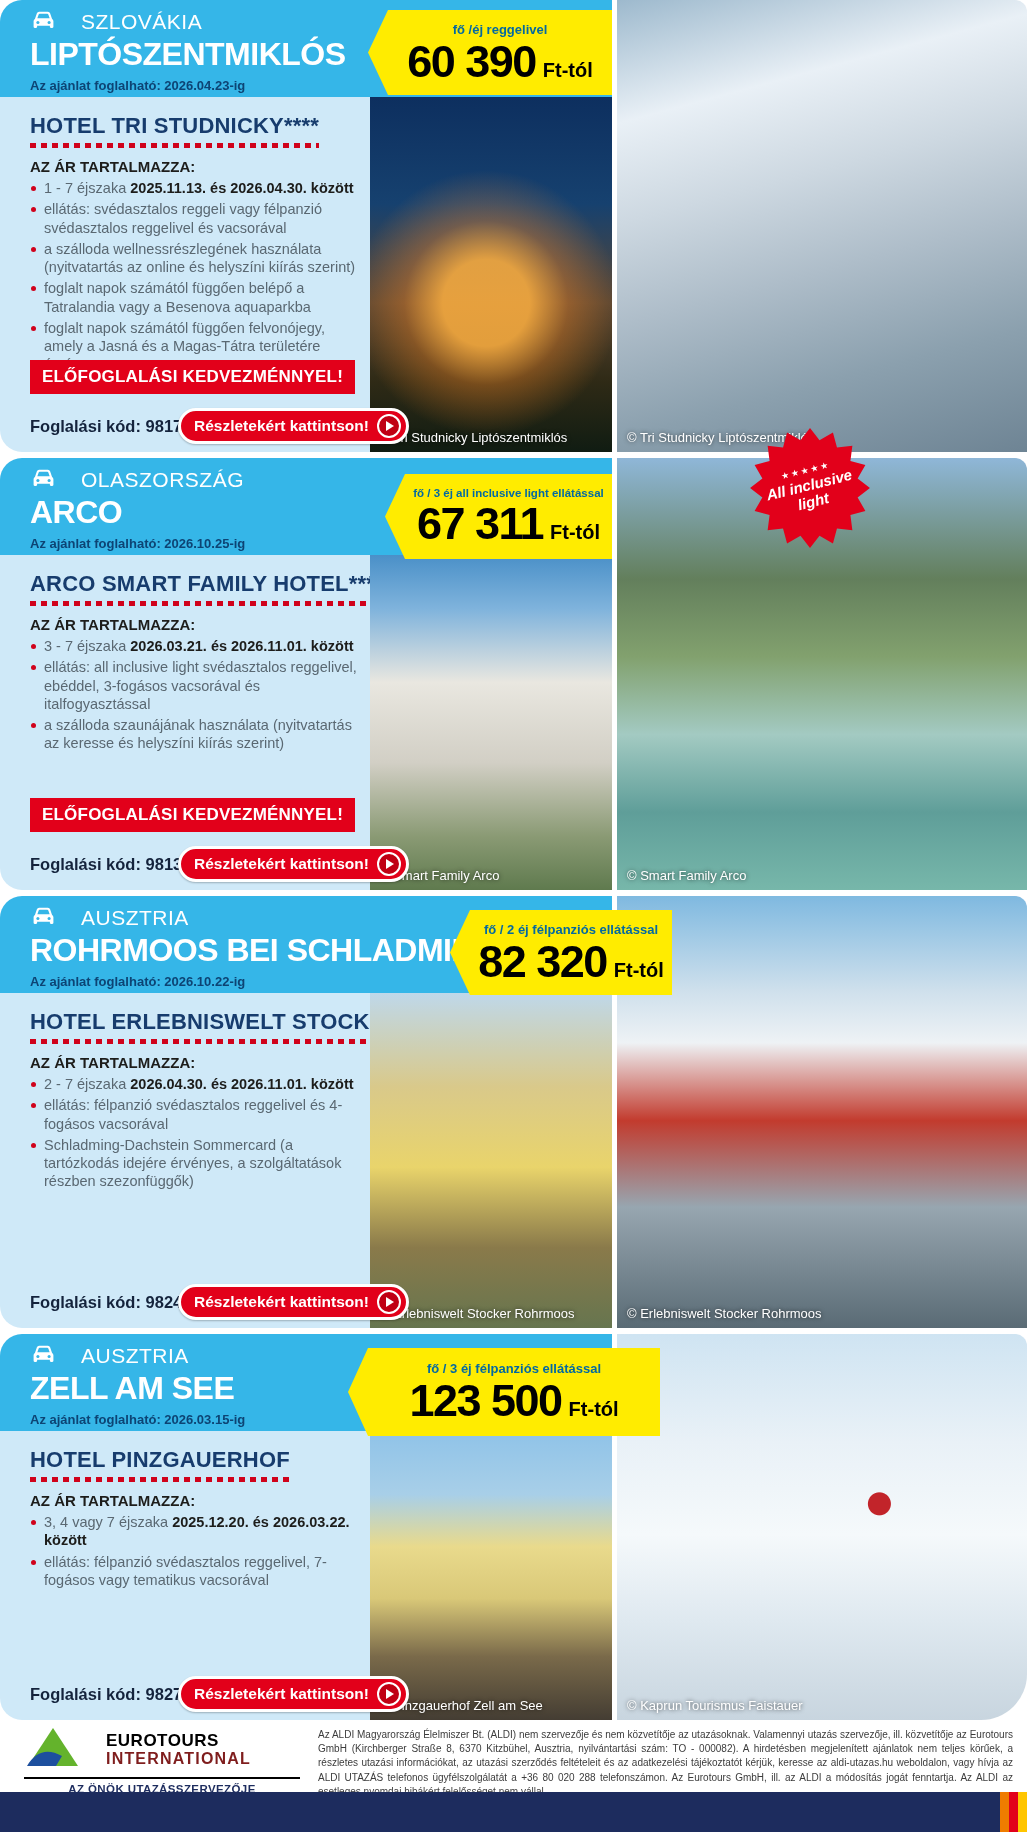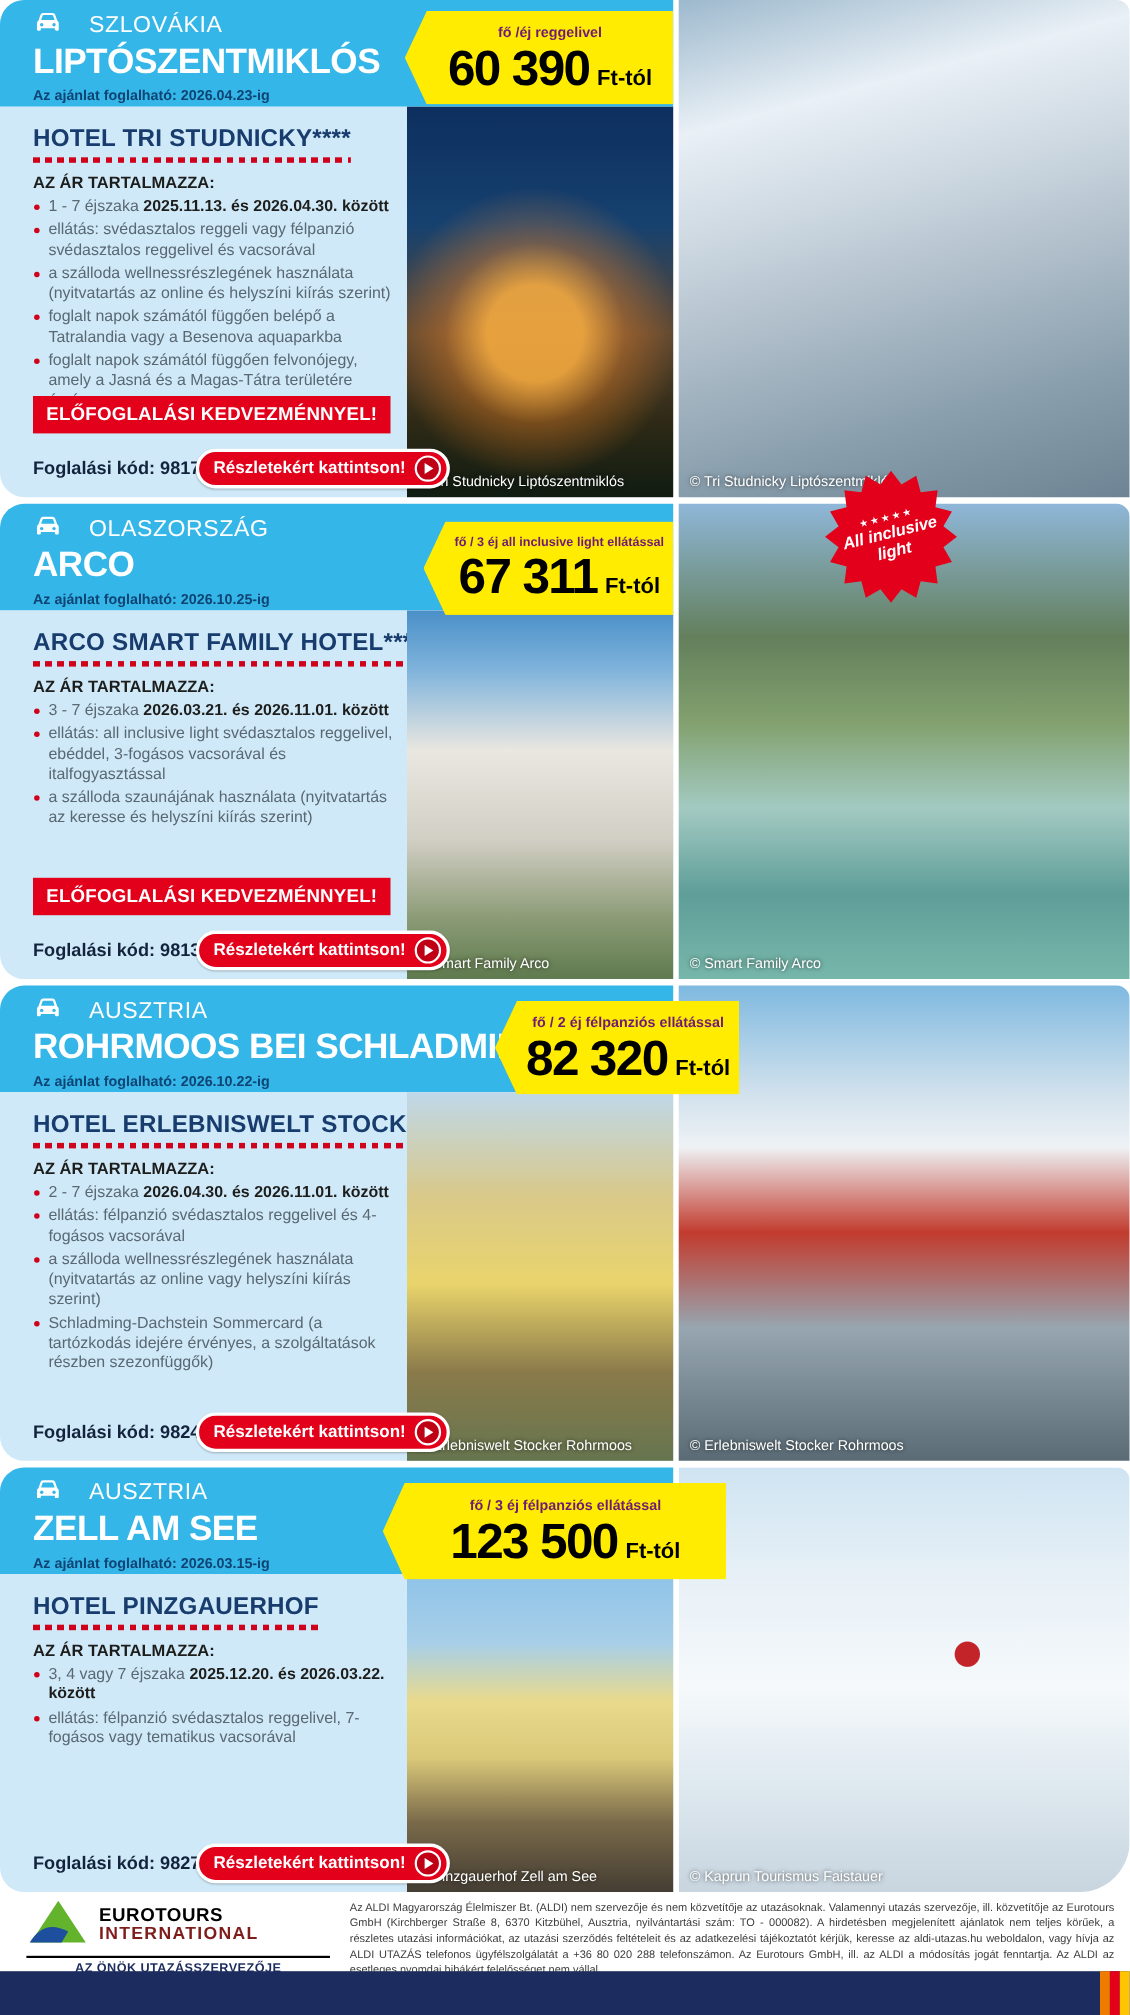--- a/index.html
+++ b/index.html
@@ -50,21 +50,21 @@
 
   
   .tag { position:absolute; z-index:3; background:#ffec00; height:85px;
     clip-path:polygon(20px 0,100% 0,100% 100%,20px 100%,0 50%);
     display:flex; flex-direction:column; align-items:center; justify-content:center;
     padding-left:20px; }
   .c1 .tag { left:368px; width:244px; top:10px; }
   .c2 .tag { left:385px; width:227px; top:16px; }
   .c3 .tag { left:450px; width:222px; top:14px; }
   .c4 .tag { left:348px; width:312px; top:14px; height:88px; }
-  .tag-label { color:#701a75; font-size:13px; font-weight:700; white-space:nowrap; }
+  .tag-label { color:#0369a1; font-size:13px; font-weight:700; white-space:nowrap; }
   .c2 .tag-label { font-size:11.5px; }
   .tag-price-row { display:flex; align-items:baseline; gap:7px; margin-top:2px; }
   .tag-price { color:#000; font-size:45px; font-weight:700; letter-spacing:-1.5px; line-height:1; }
   .tag-suffix { color:#000; font-size:20px; font-weight:700; }
 
   
   .photo { position:absolute; overflow:hidden; }
   .photo.mid { left:370px; top:97px; width:242px; bottom:0; }
   .photo.right { left:617px; top:0; width:410px; bottom:0; border-radius:0 12px 0 0; }
   .c4 .photo.right { border-radius:0 12px 46px 0; }
@@ -88,21 +88,21 @@
   .star-text { position:absolute; inset:0; display:flex; flex-direction:column;
     align-items:center; justify-content:center; transform:rotate(-14deg);
     color:#fff; font-weight:700; font-style:italic; line-height:1.1; }
   .star-stars { font-size:9px; letter-spacing:2px; margin-bottom:2px; }
   .star-l1 { font-size:15px; }
   .star-l2 { font-size:15px; }
 
   
   .footer { position:absolute; left:0; top:1720px; width:1027px; height:112px; }
   .f-left { position:absolute; left:24px; top:6px; width:276px; }
-  .logo-row { display:flex; align-items:center; gap:8px; border-bottom:2px solid #000; padding-bottom:3px; }
+  .logo-row { display:flex; align-items:center; gap:24px; border-bottom:2px solid #000; padding-bottom:3px; }
   .logo-text-main { color:#000; font-size:17px; font-weight:700; letter-spacing:.5px; line-height:1; }
   .logo-text-sub { color:#7f1d1d; font-size:16px; font-weight:700; letter-spacing:1.2px; line-height:1.2; }
   .taglines { text-align:center; color:#1d2c5e; font-size:11.5px; font-weight:700;
     letter-spacing:.4px; margin-top:3px; line-height:1.25; }
   .f-legal { position:absolute; left:318px; right:14px; top:8px; color:#3c3c3c;
     font-size:10px; line-height:1.42; text-align:justify; }
   .f-bar { position:absolute; left:0; bottom:0; width:1027px; height:40px; background:#1d2c5e; }
   .stripe { position:absolute; top:0; bottom:0; width:9px; }
   .stripe.orange { right:18px; background:#ef7c00; }
   .stripe.red    { right:9px;  background:#e2001a; }
@@ -259,21 +259,20 @@
 
     <div class="panel">
       <div class="hotel-wrap">
         <h2 class="hotel">HOTEL ERLEBNISWELT STOCKER****</h2>
         <div class="dashes"></div>
       </div>
       <h3 class="includes">AZ ÁR TARTALMAZZA:</h3>
       <ul class="bullets">
           <li><span>2 - 7 éjszaka </span><b>2026.04.30. és 2026.11.01. között</b></li>
           <li><span>ellátás: félpanzió svédasztalos reggelivel és 4-fogásos vacsorával</span></li>
-          <li><span>a szálloda wellnessrészlegének használata (nyitvatartás az online vagy helyszíni kiírás szerint)</span></li>
           <li><span>Schladming-Dachstein Sommercard (a tartózkodás idejére érvényes, a szolgáltatások részben szezonfüggők)</span></li>
         </ul>
       <div class="code">
         <span>Foglalási kód:</span>
         <span>9824027</span>
       </div>
       <button class="cta">
         <span>Részletekért kattintson!</span>
         <span class="cta-circle">
             <span class="cta-tri"></span>

